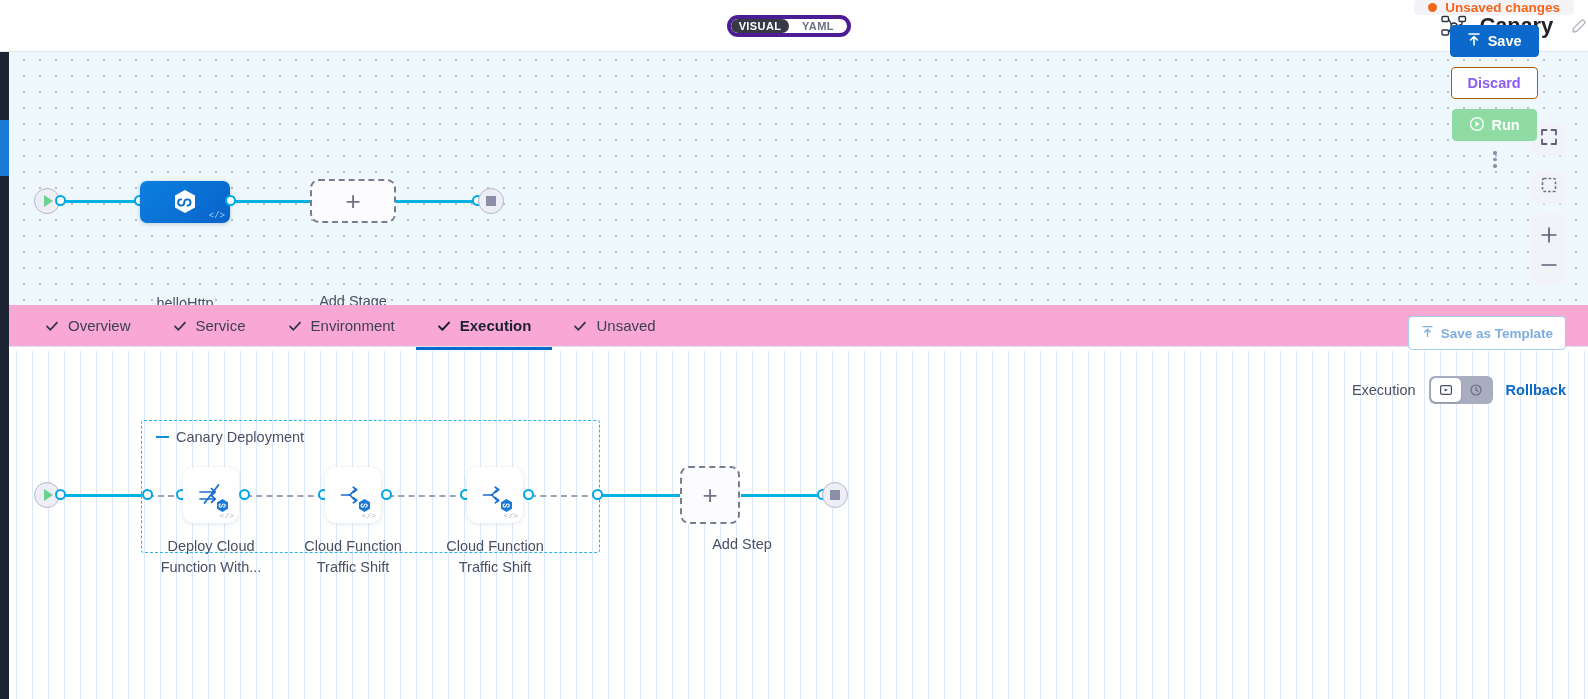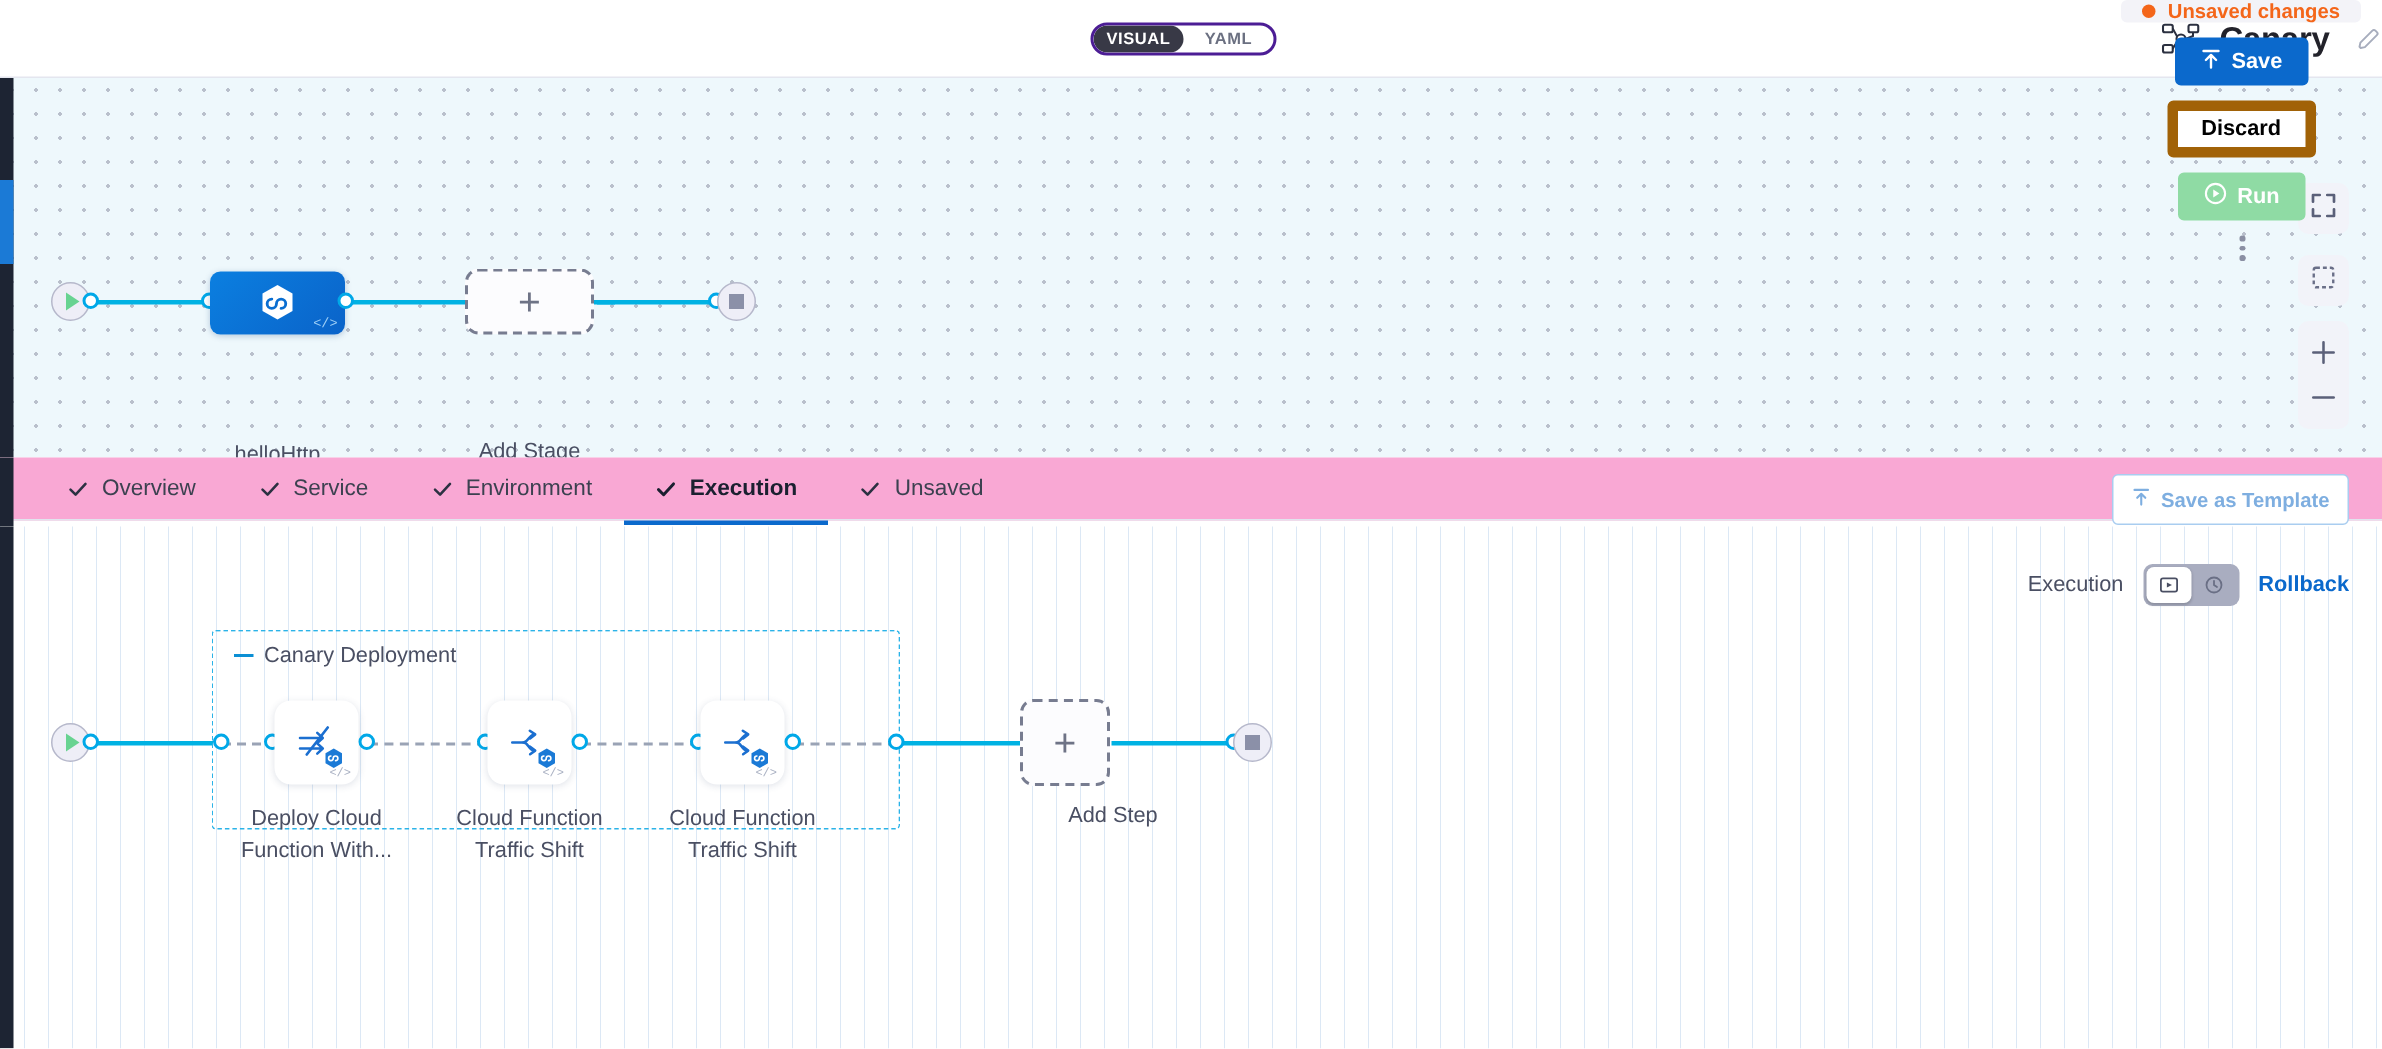--- a/index.html
+++ b/index.html
@@ -21,21 +21,21 @@
   .hdr-left { display: flex; align-items: center; gap: 13px; padding-left: 24px; }
   .pipeline-glyph { width: 26px; height: 22px; display: block; }
   .pipeline-title {
     font-size: 22px; font-weight: 700; color: #22222a; letter-spacing: -0.2px;
   }
   .edit-pencil { width: 18px; height: 18px; display: block; cursor: pointer; margin-left: 4px; }
 
   .hdr-center {
     position: absolute; left: 727px; top: 15px;
     width: 124px; height: 22px;
-    border: 2px solid #4c1d95; border-radius: 11px;
+    border: 4px solid #4c1d95; border-radius: 11px;
     background: #ffffff; display: flex; align-items: center; overflow: hidden;
   }
   .seg {
     flex: 1; height: 100%; display: flex; align-items: center; justify-content: center;
     font-size: 11px; font-weight: 700; letter-spacing: 0.4px; cursor: pointer;
     color: #6b7081; border-radius: 11px;
   }
   .seg.on { background: #383946; color: #ffffff; }
 
   .hdr-right {
@@ -47,21 +47,21 @@
     background: #f3f3f8; border-radius: 4px;
     height: 30px; padding: 0 14px;
     font-size: 13.5px; font-weight: 700; color: #f4661a;
   }
   .unsaved-dot { width: 9px; height: 9px; border-radius: 50%; background: #f4661a; }
   .btn {
     height: 32px; border-radius: 4px; display: flex; align-items: center;
     gap: 7px; padding: 12px 16px; font-size: 14.5px; font-weight: 700; cursor: pointer;
   }
   .btn-save { background: #0b69cc; color: #ffffff; border: 1px solid #0b69cc; }
-  .btn-discard { background: #ffffff; color: #000000; border: 7px solid #a16207; }
+  .btn-discard { background: #ffffff; color: #8b5cf6; border: 1px solid #a16207; }
   .btn-run { background: #8fdba4; color: #ffffff; border: 1px solid #8fdba4; }
   .kebab { width: 20px; height: 32px; display: flex; flex-direction: column;
            align-items: center; justify-content: center; gap: 3px; cursor: pointer; margin-left: 2px;}
   .kebab i { width: 3.5px; height: 3.5px; border-radius: 50%; background: #8a8fa3; display:block; }
 
   
   .canvas-top {
     position: absolute; left: 0; top: 52px; width: 1588px; height: 253px;
     background-color: #eef8fc;
     background-image: radial-gradient(#b9c0cc 1.1px, transparent 1.1px);

